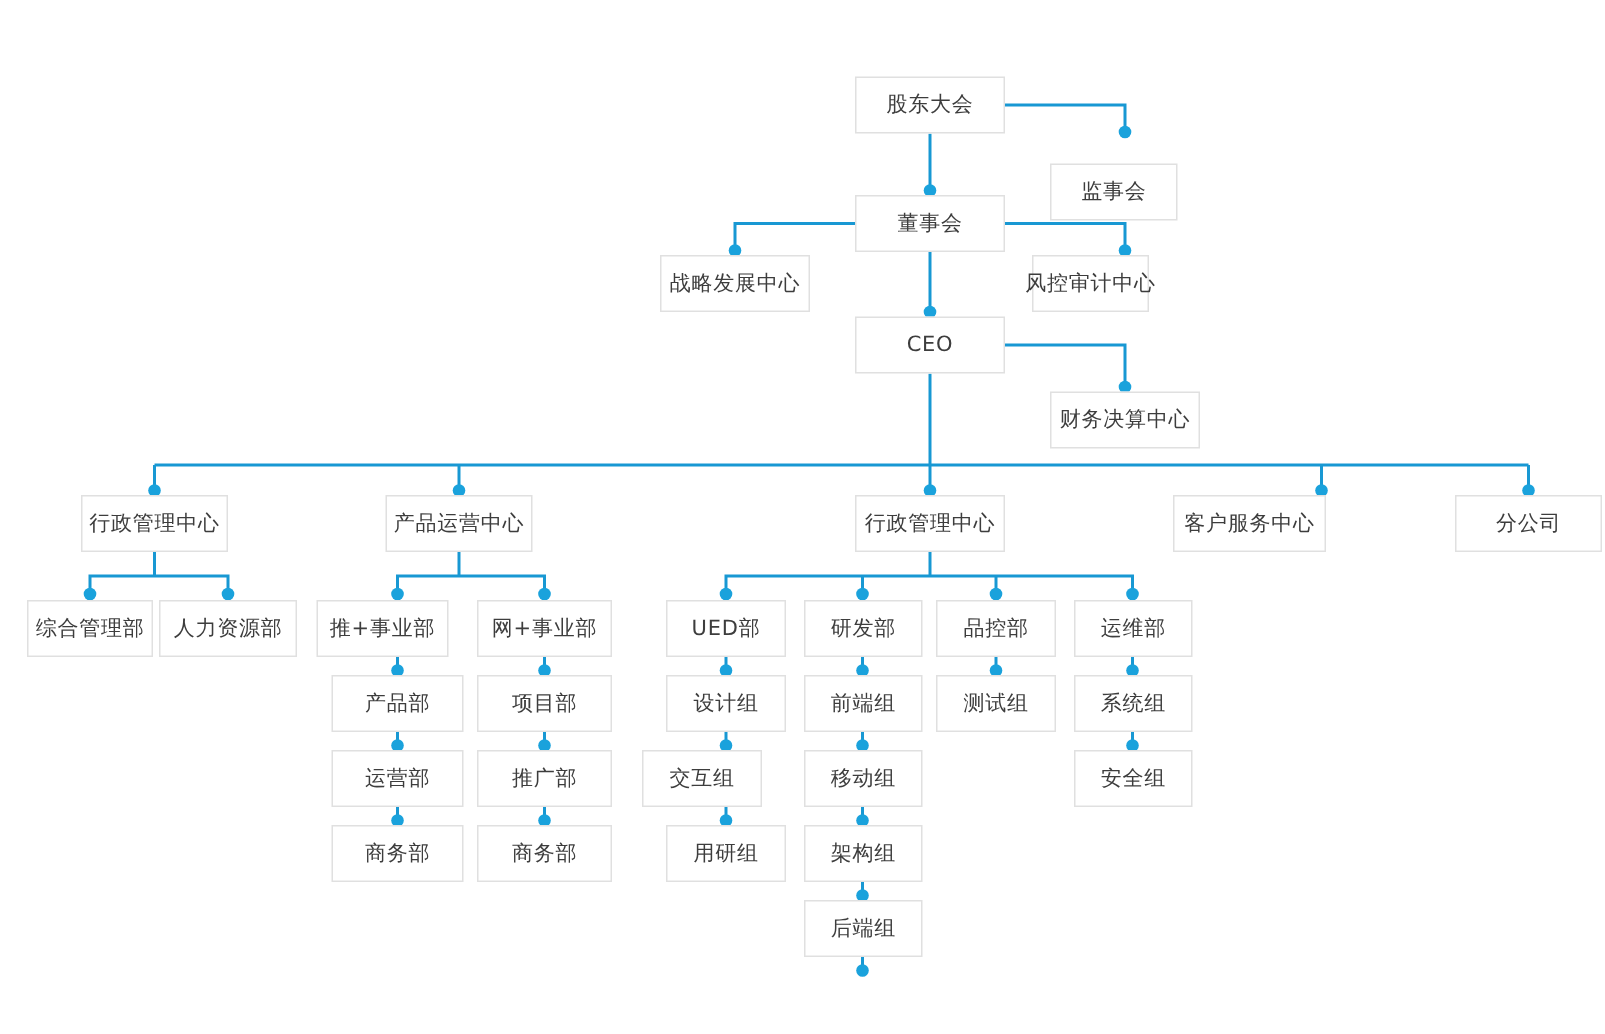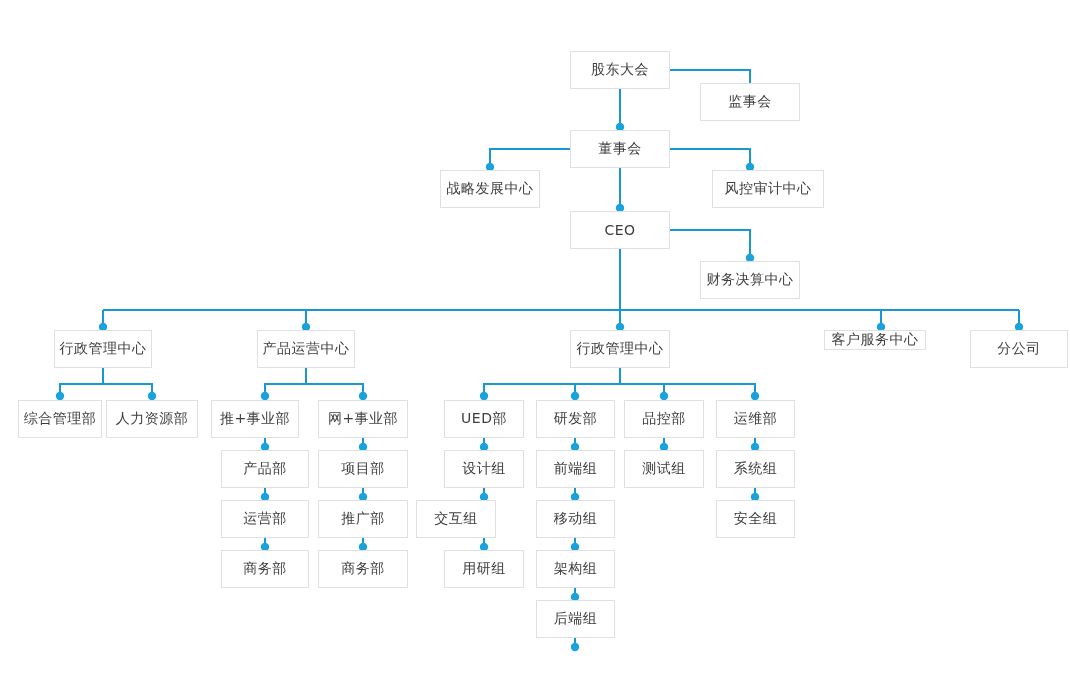--- a/index.html
+++ b/index.html
@@ -132,53 +132,53 @@
     <polyline class="cl" points="664,438 664,447"></polyline>
     <circle class="cd" cx="664" cy="447" r="4.2"></circle>
 
     <polyline class="cl" points="755,438 755,447"></polyline>
     <circle class="cd" cx="755" cy="447" r="4.2"></circle>
     <polyline class="cl" points="755,488 755,497"></polyline>
     <circle class="cd" cx="755" cy="497" r="4.2"></circle>
   </svg>
 
   <div class="node" style="left:570px;top:51px;width:100px;height:38px">股东大会</div>
-  <div class="node" style="left:700px;top:83px;width:100px;height:38px">监事会</div>
+  <div class="node" style="left:700px;top:109px;width:85px;height:38px">监事会</div>
   <div class="node" style="left:570px;top:130px;width:100px;height:38px">董事会</div>
   <div class="node" style="left:440px;top:170px;width:100px;height:38px">战略发展中心</div>
-  <div class="node" style="left:712px;top:170px;width:112px;height:38px">风控审计中心</div>
+  <div class="node" style="left:688px;top:170px;width:78px;height:38px">风控审计中心</div>
   <div class="node" style="left:570px;top:211px;width:100px;height:38px">CEO</div>
   <div class="node" style="left:700px;top:261px;width:100px;height:38px">财务决算中心</div>
 
   <div class="node" style="left:54px;top:330px;width:98px;height:38px">行政管理中心</div>
   <div class="node" style="left:18px;top:400px;width:84px;height:38px">综合管理部</div>
   <div class="node" style="left:106px;top:400px;width:92px;height:38px">人力资源部</div>
 
   <div class="node" style="left:257px;top:330px;width:98px;height:38px">产品运营中心</div>
   <div class="node" style="left:211px;top:400px;width:88px;height:38px">推+事业部</div>
   <div class="node" style="left:318px;top:400px;width:90px;height:38px">网+事业部</div>
   <div class="node" style="left:221px;top:450px;width:88px;height:38px">产品部</div>
   <div class="node" style="left:221px;top:500px;width:88px;height:38px">运营部</div>
   <div class="node" style="left:221px;top:550px;width:88px;height:38px">商务部</div>
   <div class="node" style="left:318px;top:500px;width:90px;height:38px">推广部</div>
   <div class="node" style="left:318px;top:450px;width:90px;height:38px">项目部</div>
   <div class="node" style="left:318px;top:550px;width:90px;height:38px">商务部</div>
 
   <div class="node" style="left:570px;top:330px;width:100px;height:38px">行政管理中心</div>
   <div class="node" style="left:444px;top:400px;width:80px;height:38px">UED部</div>
   <div class="node" style="left:444px;top:450px;width:80px;height:38px">设计组</div>
-  <div class="node" style="left:416px;top:500px;width:80px;height:38px">交互组</div>
+  <div class="node" style="left:428px;top:500px;width:80px;height:38px">交互组</div>
   <div class="node" style="left:444px;top:550px;width:80px;height:38px">用研组</div>
   <div class="node" style="left:536px;top:400px;width:79px;height:38px">研发部</div>
   <div class="node" style="left:536px;top:500px;width:79px;height:38px">移动组</div>
   <div class="node" style="left:536px;top:450px;width:79px;height:38px">前端组</div>
   <div class="node" style="left:536px;top:550px;width:79px;height:38px">架构组</div>
   <div class="node" style="left:536px;top:600px;width:79px;height:38px">后端组</div>
   <div class="node" style="left:624px;top:400px;width:80px;height:38px">品控部</div>
   <div class="node" style="left:624px;top:450px;width:80px;height:38px">测试组</div>
   <div class="node" style="left:716px;top:400px;width:79px;height:38px">运维部</div>
   <div class="node" style="left:716px;top:450px;width:79px;height:38px">系统组</div>
   <div class="node" style="left:716px;top:500px;width:79px;height:38px">安全组</div>
 
-  <div class="node" style="left:824px;top:330px;width:102px;height:20px">客户服务中心</div>
+  <div class="node" style="left:782px;top:330px;width:102px;height:38px">客户服务中心</div>
   <div class="node" style="left:970px;top:330px;width:98px;height:38px">分公司</div>
 
 </div>
 
 </body></html>

